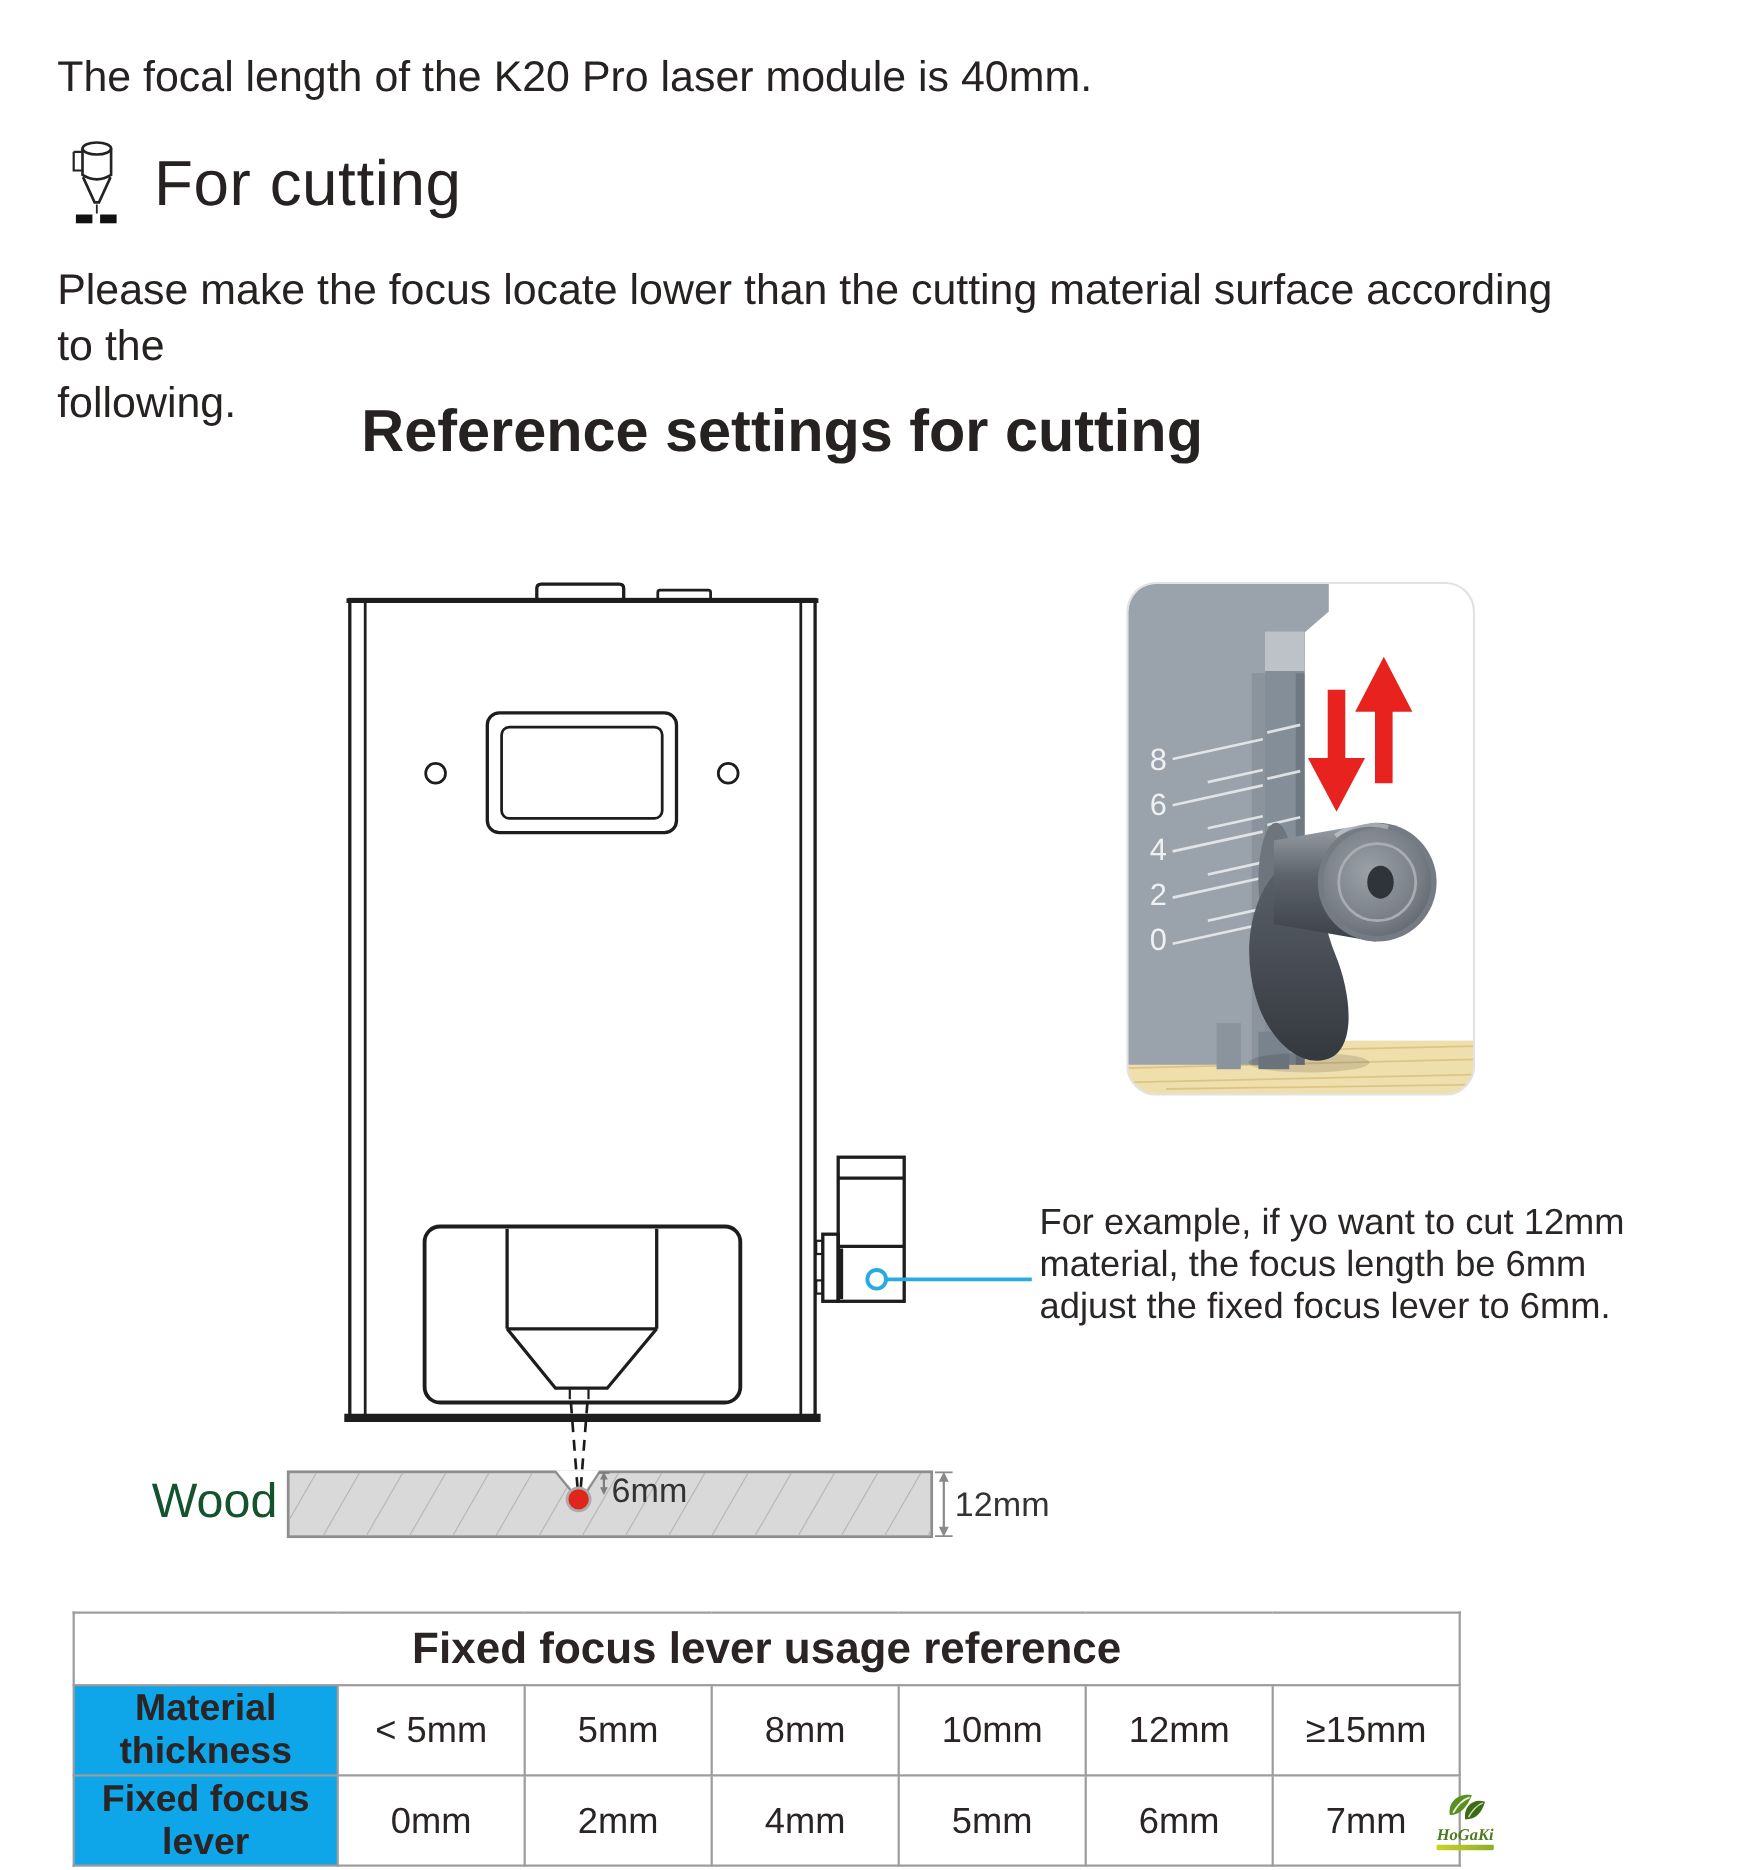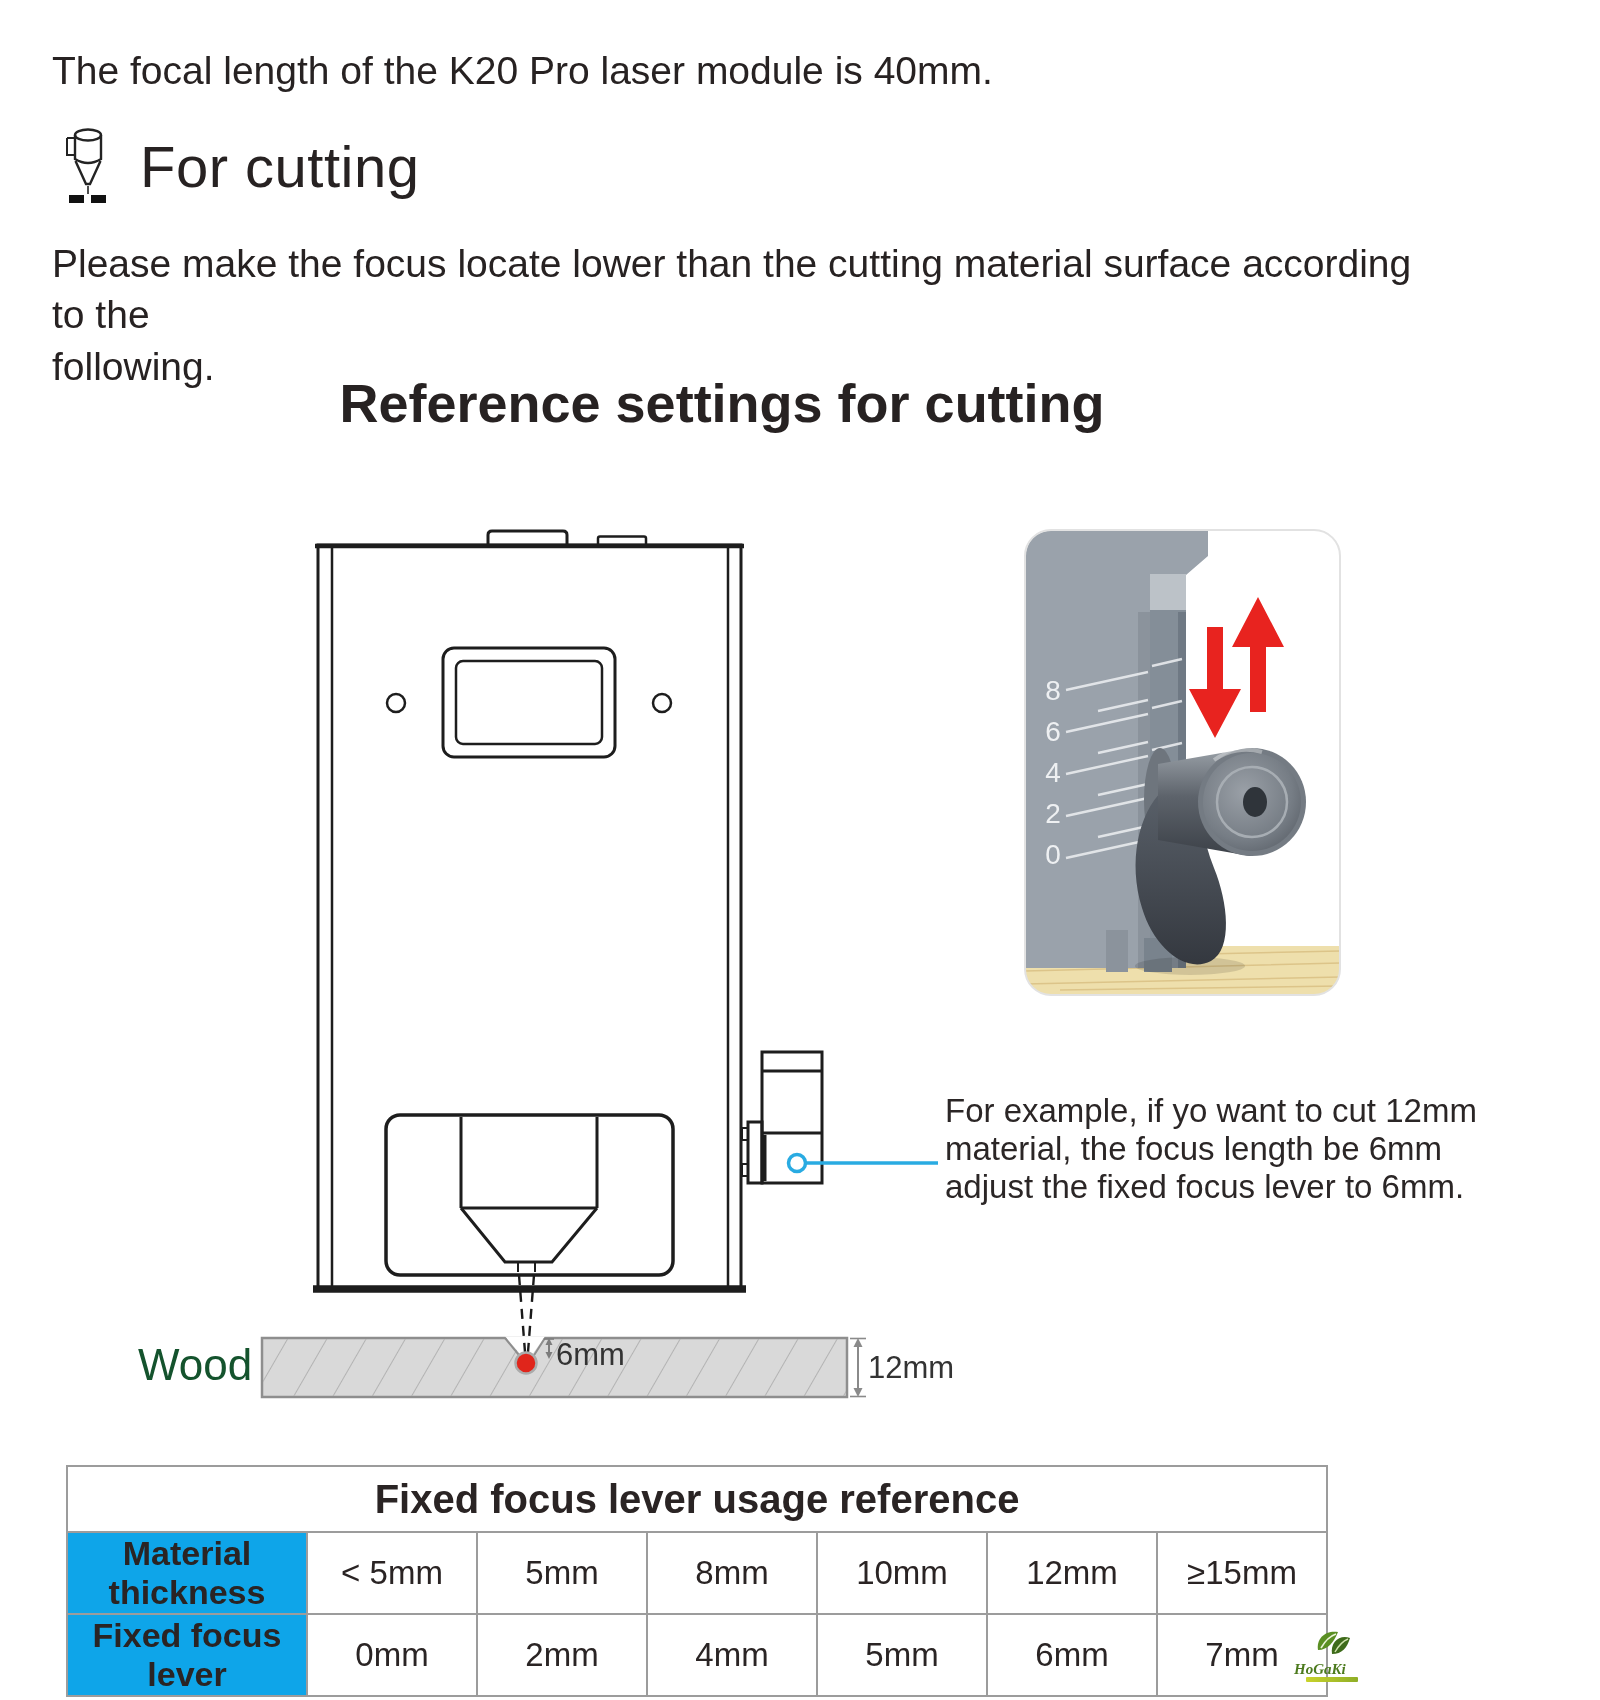--- a/index.html
+++ b/index.html
@@ -5,37 +5,37 @@
   html,body{margin:0;padding:0;background:#ffffff;}
   .page{
     position:relative;width:1600px;height:1700px;overflow:hidden;background:#ffffff;
     font-family:"Liberation Sans","DejaVu Sans",sans-serif;color:#272222;
   }
   .abs{position:absolute;}
   .intro{left:52px;top:48px;font-size:39px;line-height:1.2;white-space:nowrap;}
   .section-head{left:62px;top:126px;display:flex;align-items:center;gap:26px;}
   .section-head h1{margin:0;font-size:58px;font-weight:400;letter-spacing:0.5px;}
   .desc{left:52px;top:238px;width:1370px;font-size:39px;line-height:1.32;}
-  .diagram-title{left:60px;top:360px;width:1300px;text-align:center;font-size:54px;font-weight:700;margin:12px;}
+  .diagram-title{left:60px;top:360px;width:1300px;text-align:center;font-size:54px;font-weight:700;margin:1px;}
   .wood-label{left:138px;top:1340px;font-size:44px;color:#14532d;}
   .dim-6{left:556px;top:1337px;font-size:31px;color:#333;}
   .dim-12{left:868px;top:1350px;font-size:31px;color:#333;}
   .callout{left:945px;top:1092px;font-size:33px;line-height:38px;color:#2b2626;}
   .callout div{white-space:nowrap;}
   
   .ref-table{left:66px;top:1465px;}
   table{border-collapse:collapse;table-layout:fixed;}
   td{border:2px solid #9c9c9c;text-align:center;vertical-align:middle;color:#2a2424;}
   .t-title{font-size:40px;font-weight:700;height:62px;}
   .t-head{background:#0ea5e9;font-weight:700;font-size:34px;}
   .t-val{font-size:33px;}
   .row-thick td{height:66px;}
   .row-lever td{height:56px;}
   
-  .logo{left:1294px;top:1626px;width:76px;text-align:left;}
+  .logo{left:1294px;top:1626px;width:76px;text-align:center;}
   .logo-word{font-family:"Liberation Serif","DejaVu Serif",serif;font-style:italic;font-weight:700;
              font-size:15px;color:#4c7a1d;line-height:14px;}
   .logo-bar{margin:1px auto 0;width:52px;height:5px;background:linear-gradient(90deg,#c9d32b,#8fae27);border-radius:1px;}
   svg{display:block;}
   .layer{left:0;top:0;pointer-events:none;}
 </style>
 </head>
 <body>
 
 <div class="page">

